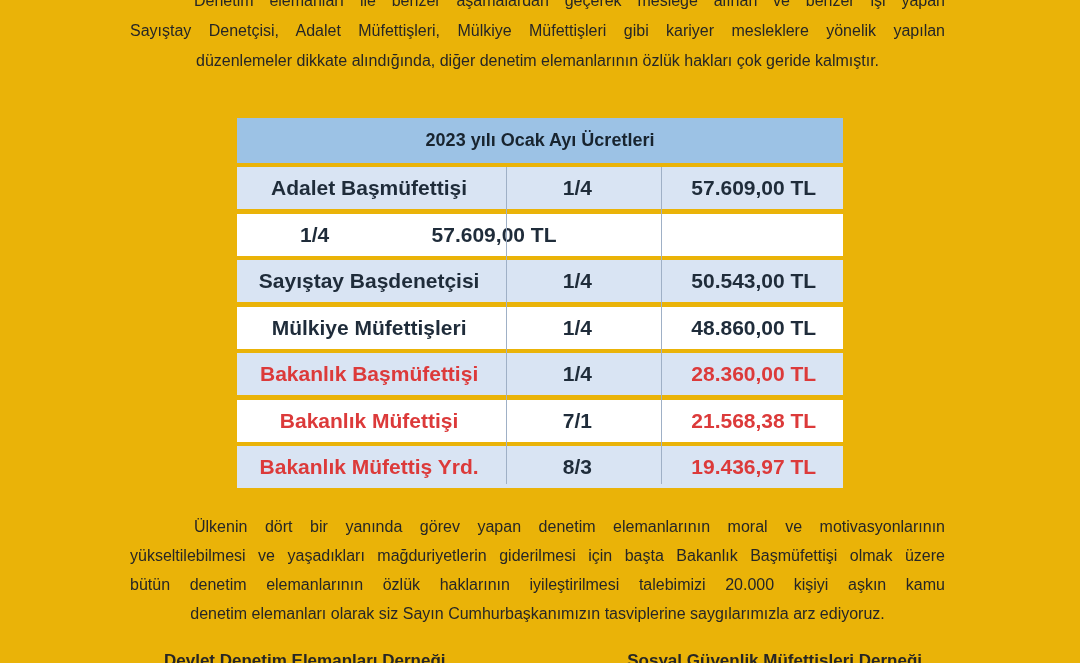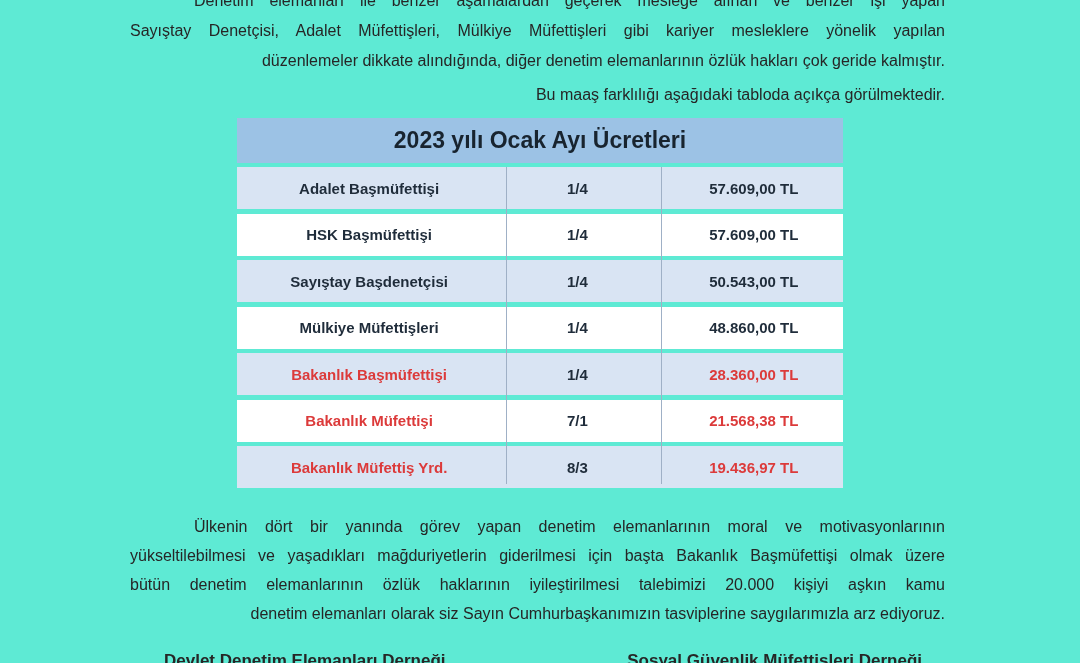--- a/index.html
+++ b/index.html
@@ -1,55 +1,55 @@
 <!DOCTYPE html>
 <html><head>
 <meta charset="utf-8">
 <style>
   html, body { margin: 0; padding: 0; background: #ffffff; }
   .page {
     position: relative;
     width: 1080px;
     height: 663px;
-    background: #5eead4;
+    background: #eab308;
     overflow: hidden;
     font-family: "Liberation Sans", sans-serif;
   }
   
   .para {
     position: absolute;
     left: 130px;
     width: 815px;
     color: #262626;
     font-size: 16px;
   }
   .p1 { top: -14px; line-height: 30px; }
   .p2 { top: 80px;  line-height: 30px; }
   .p3 { top: 512px; line-height: 29px; }
   .jl { text-align: justify; text-align-last: justify; }
-  .ll { text-align: right; }
+  .ll { text-align: center; }
   .ind { padding-left: 64px; box-sizing: border-box; }
 
   
   .salary-table { position: absolute; left: 237px; top: 118px; width: 606px; }
   .thead {
     height: 45px; line-height: 45px;
     background: #9CC2E5;
     color: #18242F;
-    font-weight: bold; font-size: 23px;
+    font-weight: bold; font-size: 18px;
     text-align: center;
     margin-bottom: 4px;
   }
   .tbody { position: relative; }
   .trow {
     display: flex;
     height: 42px;
     margin-bottom: 4.5px;
     font-weight: bold;
-    font-size: 15px;
+    font-size: 21px;
     color: #1F2C3A;
   }
   .trow:nth-child(odd) { background: #D9E4F3; }
   .trow:nth-child(even) { background: #ffffff; }
   .trow > div { display: flex; align-items: center; justify-content: center; }
   .c1 { width: 44.4%; }
   .c2 { width: 25.6%; }
   .c3 { width: 30%; padding-left: 11px; }
   .red .c1, .red .c3 { color: #DC3A3A; }
   .vline { position: absolute; top: 0; bottom: 4px; width: 1px; background: #9FB0C6; }
@@ -70,34 +70,30 @@
 <body>
 
 <div class="page">
 
   <div class="para p1">
     <div class="jl ind">Denetim elemanları ile benzer aşamalardan geçerek mesleğe alınan ve benzer işi yapan</div>
     <div class="jl">Sayıştay Denetçisi, Adalet Müfettişleri, Mülkiye Müfettişleri gibi kariyer mesleklere yönelik yapılan</div>
     <div class="ll">düzenlemeler dikkate alındığında, diğer denetim elemanlarının özlük hakları çok geride kalmıştır.</div>
   </div>
 
-  <div class="para p2">
-    <div class="ll ind">Bu maaş farklılığı aşağıdaki tabloda açıkça görülmektedir.</div>
-  </div>
 
   <div class="salary-table">
     <div class="thead">2023 yılı Ocak Ayı Ücretleri</div>
     <div class="tbody">
       <div class="trow">
         <div class="c1">Adalet Başmüfettişi</div>
         <div class="c2">1/4</div>
         <div class="c3">57.609,00 TL</div>
       </div>
       <div class="trow">
-        <div class="c1">HSK Başmüfettişi</div>
         <div class="c2">1/4</div>
         <div class="c3">57.609,00 TL</div>
       </div>
       <div class="trow">
         <div class="c1">Sayıştay Başdenetçisi</div>
         <div class="c2">1/4</div>
         <div class="c3">50.543,00 TL</div>
       </div>
       <div class="trow">
         <div class="c1">Mülkiye Müfettişleri</div>

